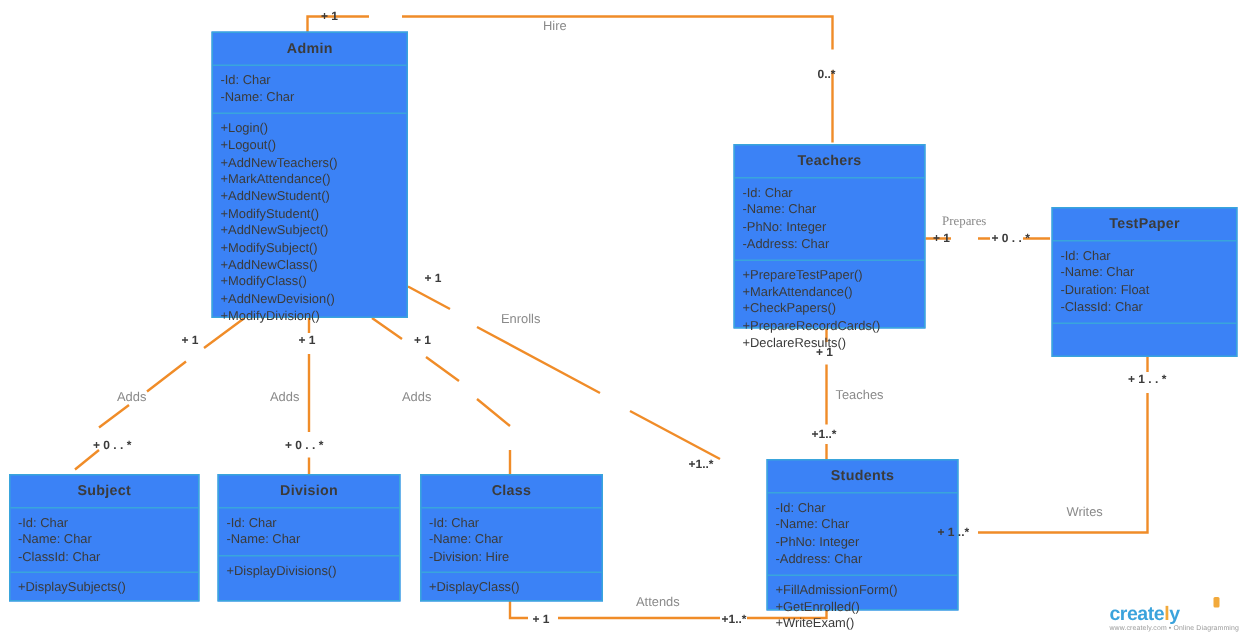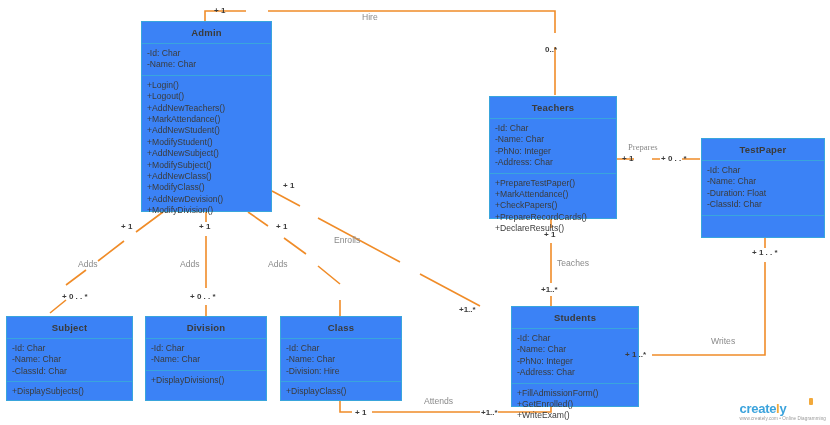--- a/index.html
+++ b/index.html
@@ -243,21 +243,21 @@
   <div class="mult" style="left:661px; top:154px;">+ 0 . . *</div>
 
   <div class="rel-label" style="left:557px; top:258px;">Teaches</div>
   <div class="mult" style="left:544px; top:230px;">+ 1</div>
   <div class="mult" style="left:541px; top:285px;">+1..*</div>
 
   <div class="rel-label" style="left:711px; top:336px;">Writes</div>
   <div class="mult" style="left:625px; top:350px;">+ 1 ..*</div>
   <div class="mult" style="left:752px; top:248px;">+ 1 . . *</div>
 
-  <div class="rel-label" style="left:334px; top:207px;margin-top:28px;">Enrolls</div>
+  <div class="rel-label" style="left:334px; top:207px;">Enrolls</div>
   <div class="mult" style="left:283px; top:181px;">+ 1</div>
   <div class="mult" style="left:459px; top:305px;">+1..*</div>
 
   <div class="rel-label" style="left:424px; top:396px;">Attends</div>
   <div class="mult" style="left:355px; top:408px;">+ 1</div>
   <div class="mult" style="left:481px; top:408px;">+1..*</div>
 
   <div class="rel-label" style="left:78px; top:259px;">Adds</div>
   <div class="mult" style="left:121px; top:222px;">+ 1</div>
   <div class="mult" style="left:62px; top:292px;">+ 0 . . *</div>

